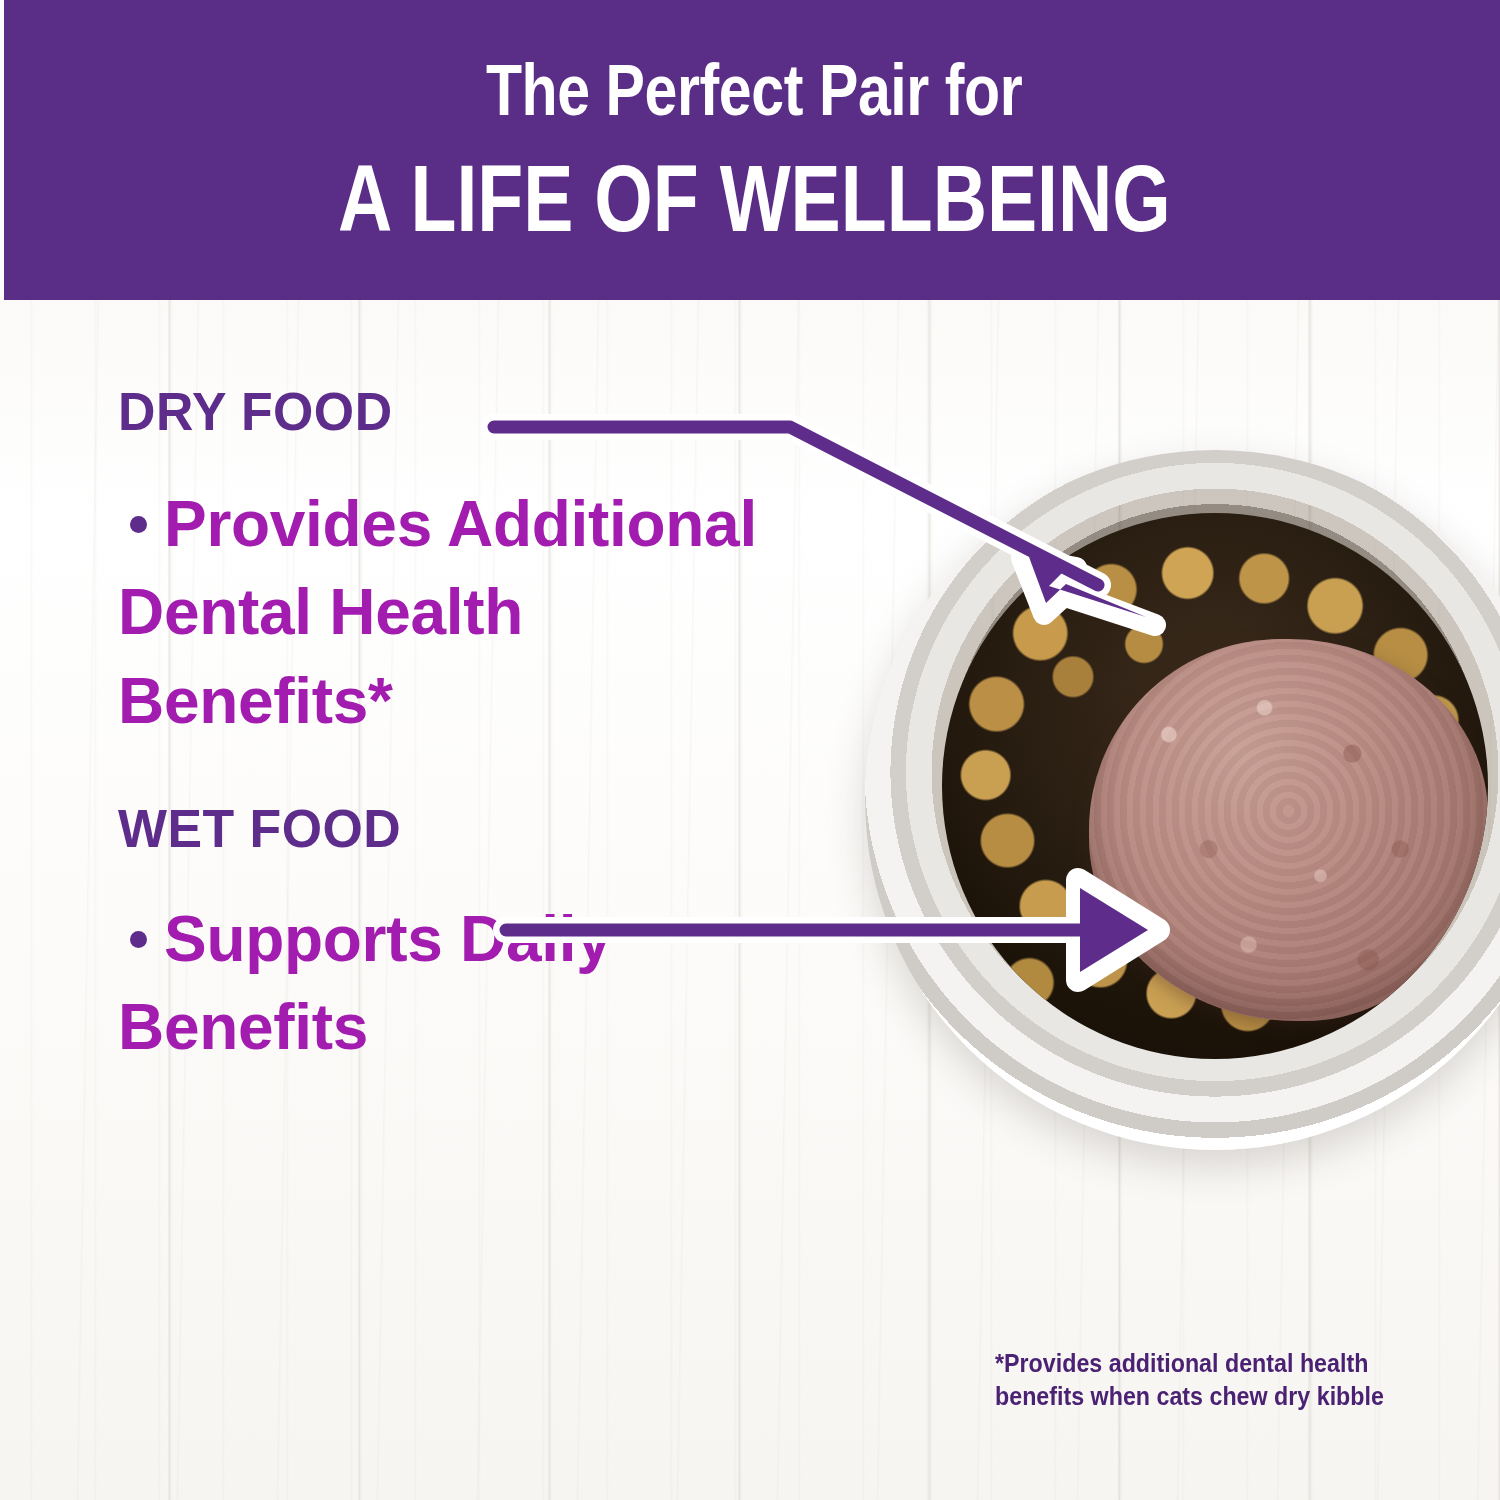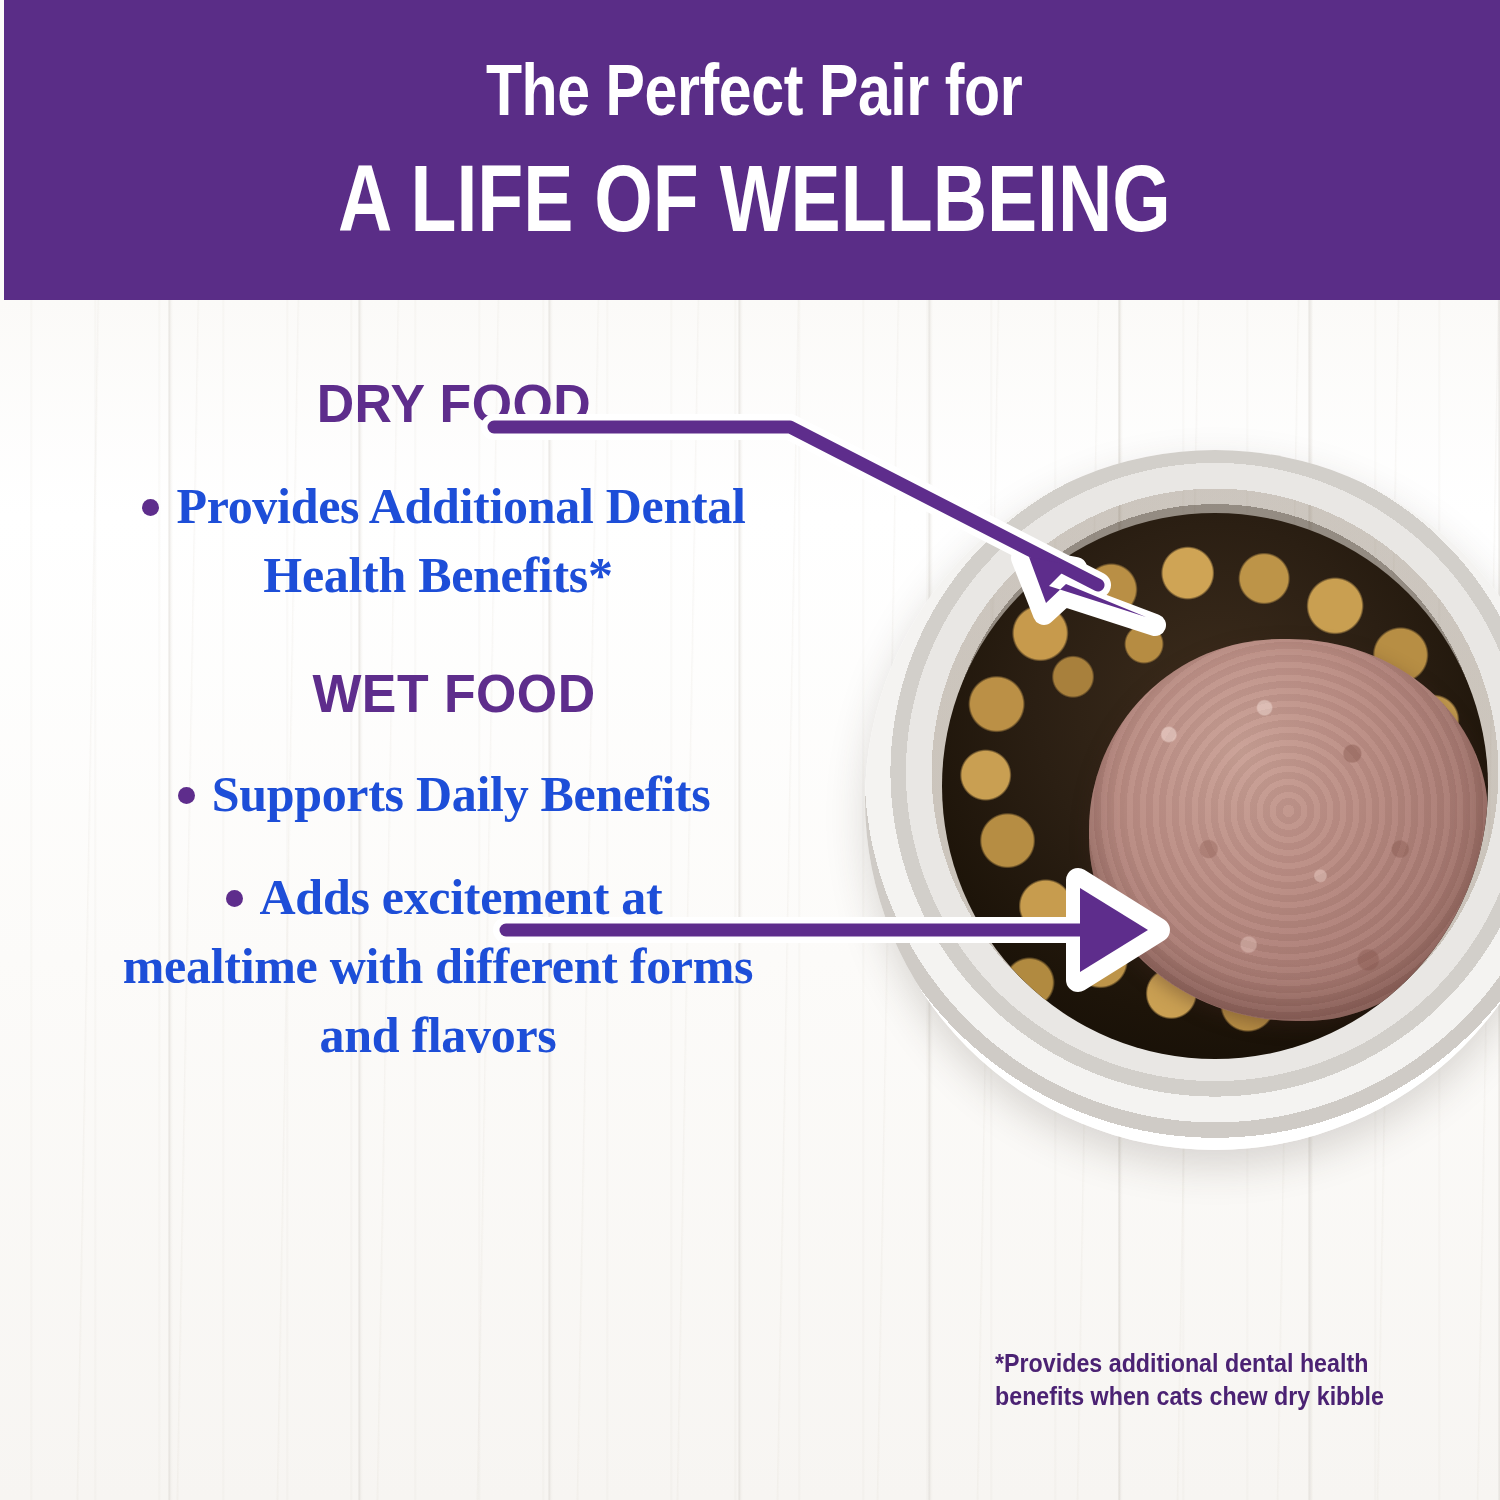--- a/index.html
+++ b/index.html
@@ -164,40 +164,40 @@
       radial-gradient(circle at 70% 84%, rgba(125,76,66,.32) 0 2.3%, rgba(0,0,0,0) 2.7%),
       repeating-radial-gradient(circle at 50% 45%,
         rgba(255,255,255,0.035) 0 6px, rgba(0,0,0,0.04) 6px 13px);
   }
 
   
   .arrows{position:absolute;left:0;top:0;width:1500px;height:1500px;z-index:4;pointer-events:none;}
 
   
   .col{
-    position:absolute;left:118px;top:376px;width:700px;z-index:3;text-align:center;
+    position:absolute;left:118px;top:384px;width:700px;z-index:3;
   }
   .cat{
     font-family:"Liberation Sans", sans-serif;
     font-weight:700;
     font-size:54px;
     line-height:1;
     color:#5E2D8C;
     letter-spacing:0.5px;
     transform:scaleX(0.96);
     transform-origin:left center;
     margin:0;
   }
   .bullets{margin:0;padding:0;list-style:none;}
   .bullets li{
-    font-family:Liberation Serif, serif;
+    font-family:Liberation Sans, sans-serif;
     font-weight:600;
-    font-size:50px;
+    font-size:64px;
     line-height:1.38;
-    color:#1d4ed8;
+    color:#a21caf;
     margin:0 0 34px 0;
     letter-spacing:-0.3px;
     padding-left:0;
     text-indent:0;
     max-width:640px;
   }
   .bullets li .dot{
     display:inline-block;
     width:17px;height:17px;border-radius:50%;
     background:#5E2D8C;
@@ -266,21 +266,20 @@
     <h2 class="cat" id="dry-heading">DRY FOOD</h2>
 
     <ul class="bullets" id="dry-bullets">
       <li><span class="dot"></span><span>Provides Additional Dental Health Benefits*</span></li>
     </ul>
 
     <h2 class="cat" id="wet-heading">WET FOOD</h2>
 
     <ul class="bullets" id="wet-bullets">
       <li><span class="dot"></span><span>Supports Daily Benefits</span></li>
-      <li><span class="dot"></span><span>Adds excitement at mealtime with different forms and flavors</span></li>
     </ul>
   </div>
 
   <div class="footnote">
     <div>*Provides additional dental health</div>
     <div>benefits when cats chew dry kibble</div>
   </div>
 
 </div>
 

